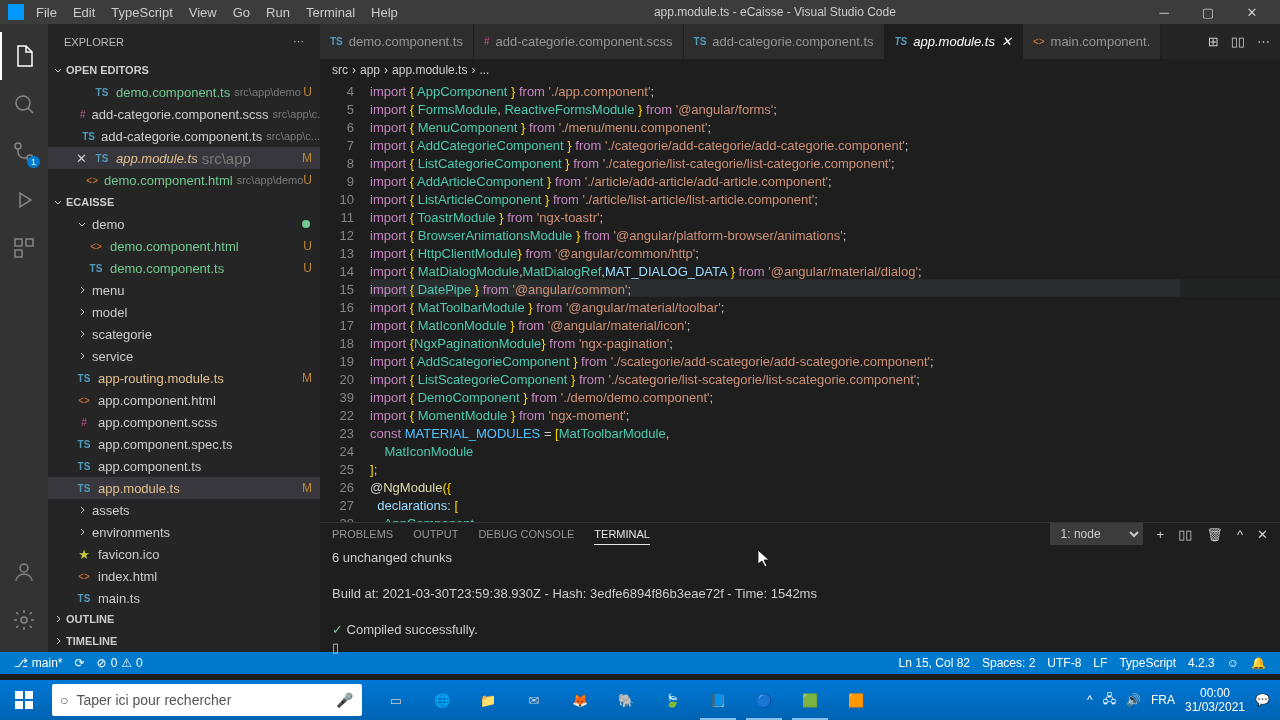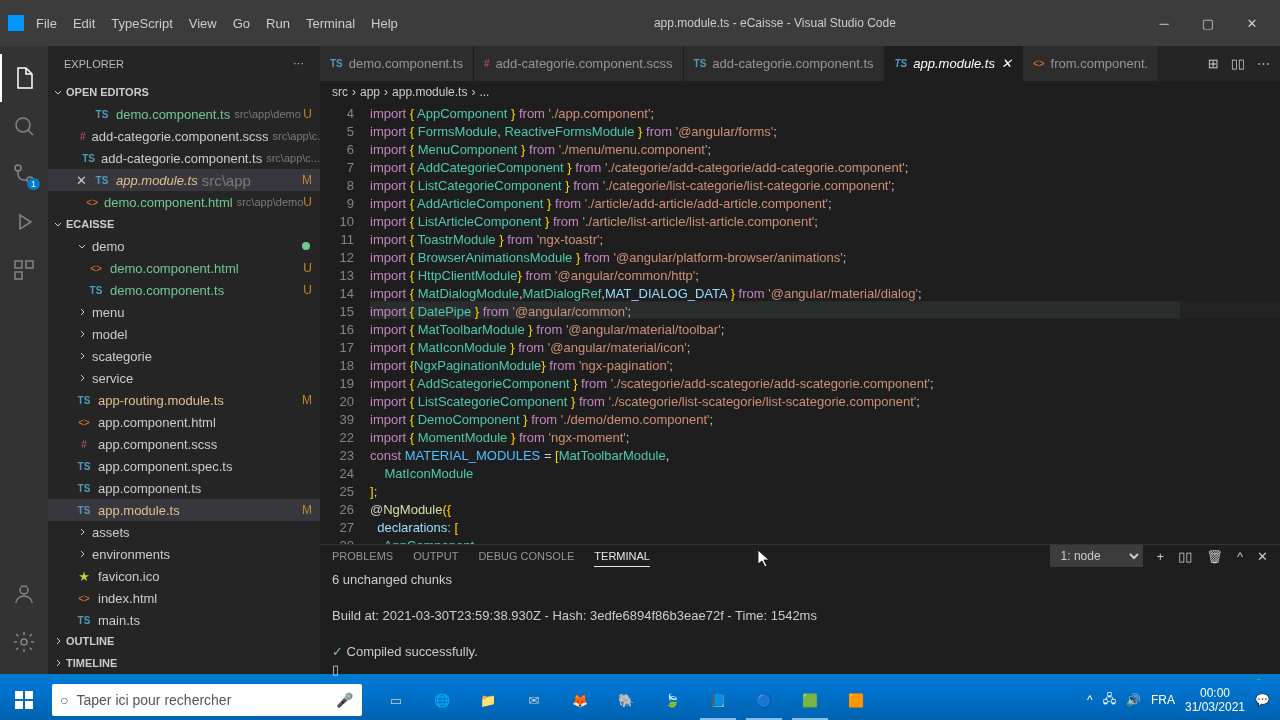--- a/index.html
+++ b/index.html
@@ -1,18 +1,18 @@
 <!DOCTYPE html>
 <html><head>
 <meta charset="utf-8">
 <style>
 * { margin: 0; padding: 0; box-sizing: border-box; font-family: 'Segoe UI', sans-serif; }
 body { width: 1280px; height: 720px; background: #1e1e1e; color: #cccccc; font-size: 13px; overflow: hidden; position: relative; }
 
-.titlebar { height: 46px; background: #3c3c3c; display: flex; align-items: center; padding: 0 8px; }
+.titlebar { height: 24px; background: #3c3c3c; display: flex; align-items: center; padding: 0 8px; }
 .titlebar-left { display: flex; align-items: center; gap: 4px; }
 .vscode-icon { width: 16px; height: 16px; background: #0098ff; }
 .menu-item { padding: 4px 8px; color: #cccccc; font-size: 13px; cursor: pointer; }
 .titlebar-center { flex: 1; text-align: center; color: #cccccc; font-size: 12px; }
 .titlebar-right { display: flex; gap: 4px; }
 .win-btn { width: 40px; height: 30px; display: flex; align-items: center; justify-content: center; color: #cccccc; }
 
 .main-layout { display: flex; height: calc(100% - 30px - 22px - 40px); }
 
 .activity-bar { width: 48px; background: #333333; display: flex; flex-direction: column; align-items: center; padding-top: 8px; }
@@ -374,21 +374,21 @@
           <span class="tab-icon-ts">TS</span>
           <span>add-categorie.component.ts</span>
         </div>
         <div class="tab active italic">
           <span class="tab-icon-ts">TS</span>
           <span>app.module.ts</span>
           <span>✕</span>
         </div>
         <div class="tab">
           <span class="tab-icon-html">&lt;&gt;</span>
-          <span>from.component.</span>
+          <span>main.component.</span>
         </div>
         <div class="tab-actions">
           <span>⊞</span>
           <span>▯▯</span>
           <span>⋯</span>
         </div>
       </div>
     <div class="breadcrumb" id="breadcrumb">
         <span>src</span>
         <span class="crumb-sep">›</span>

